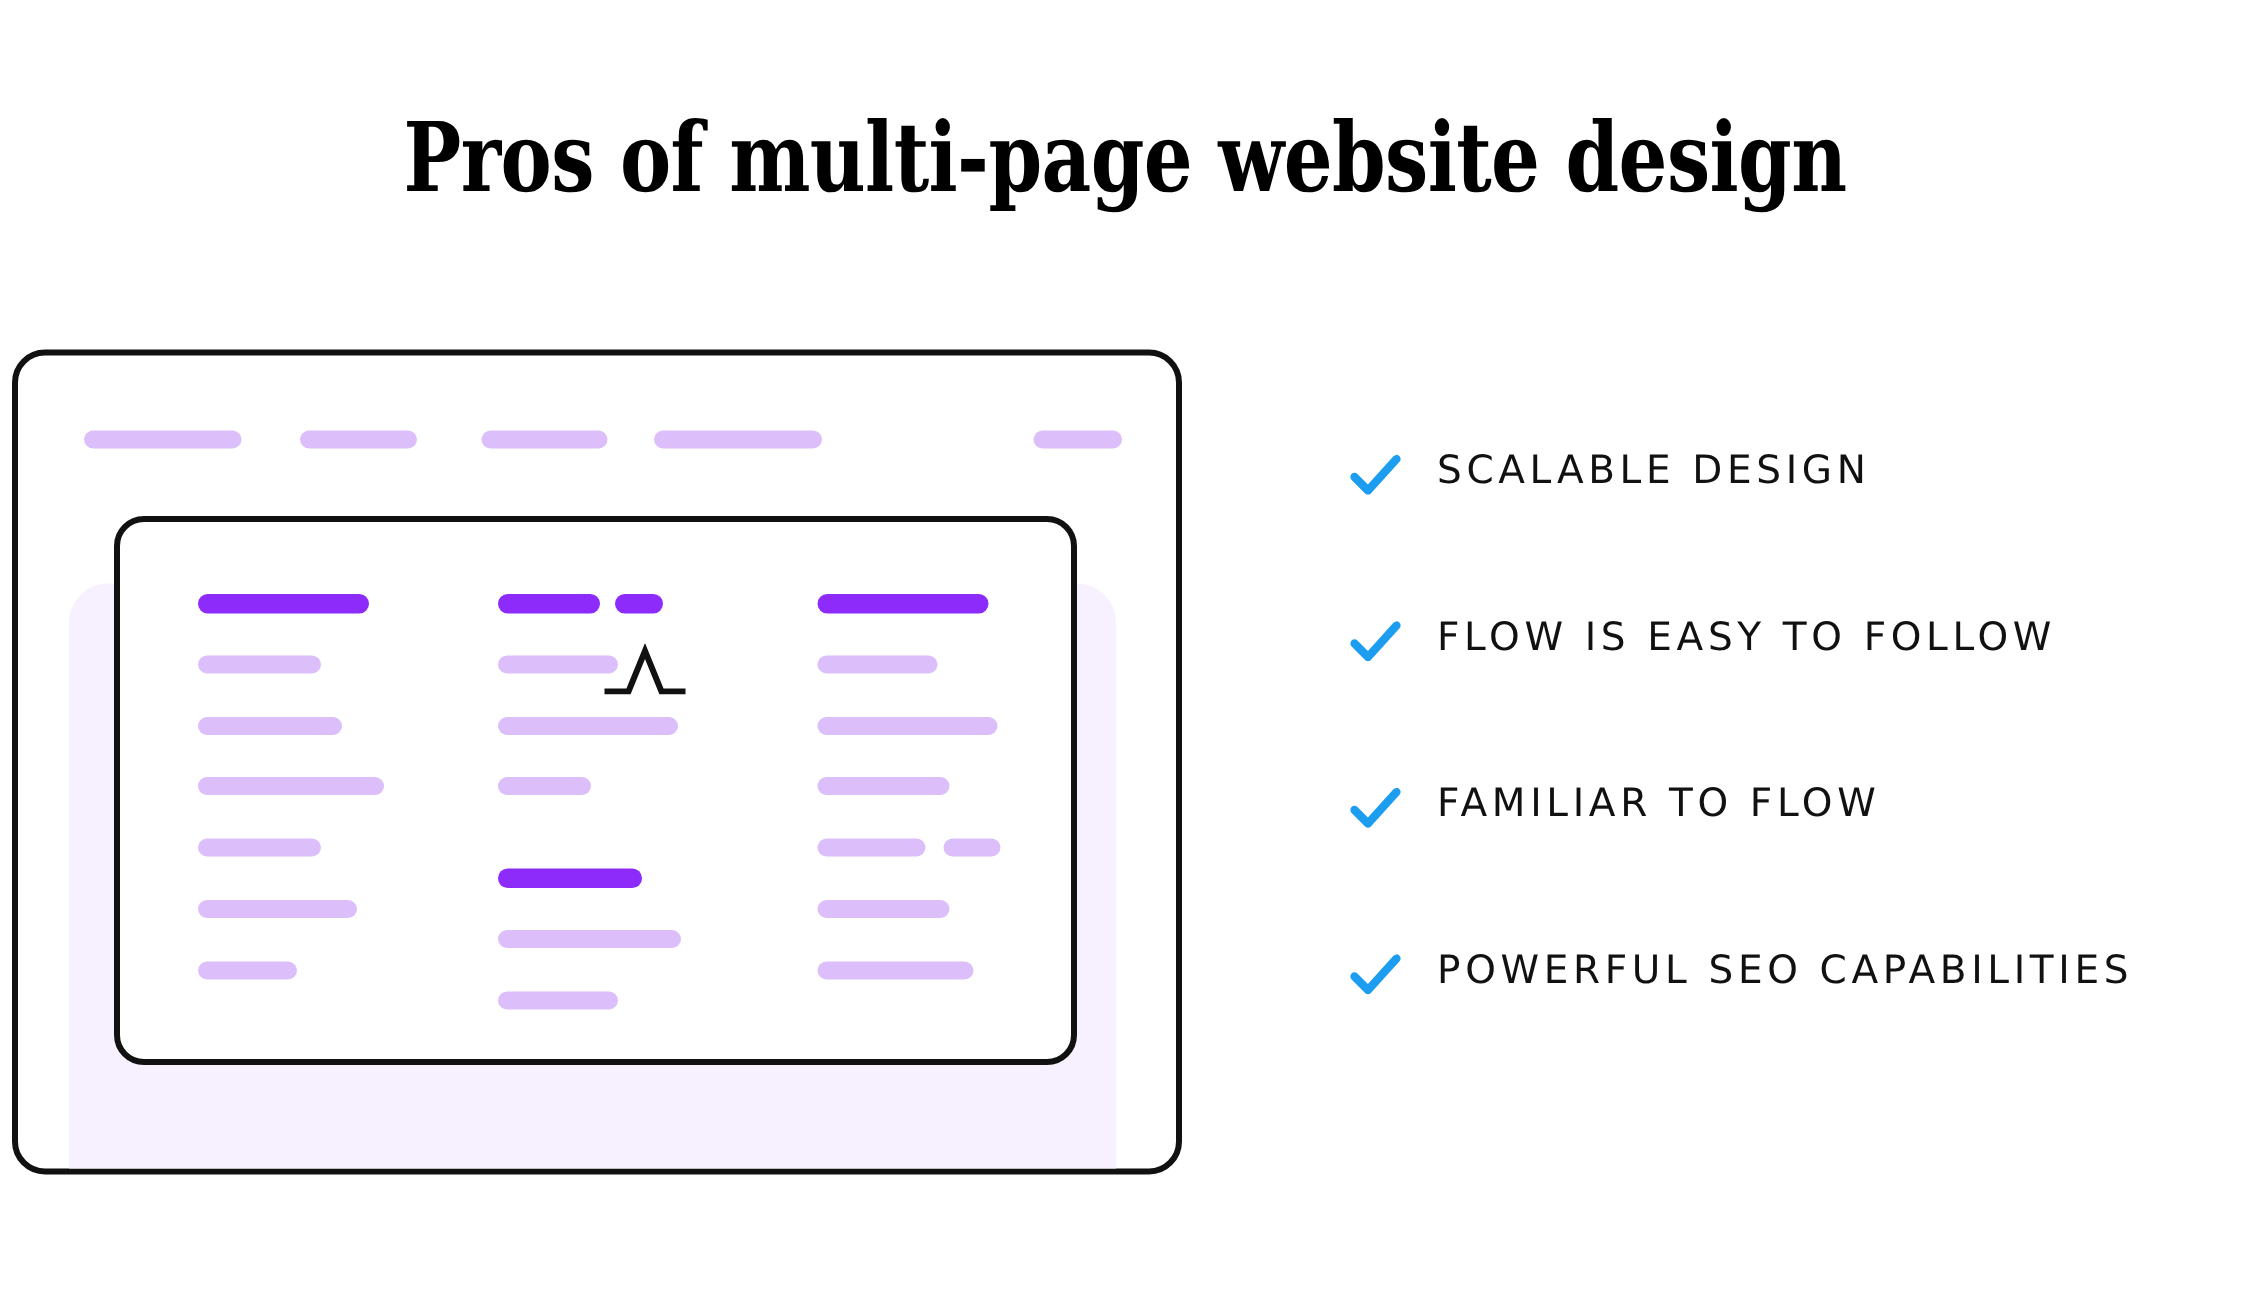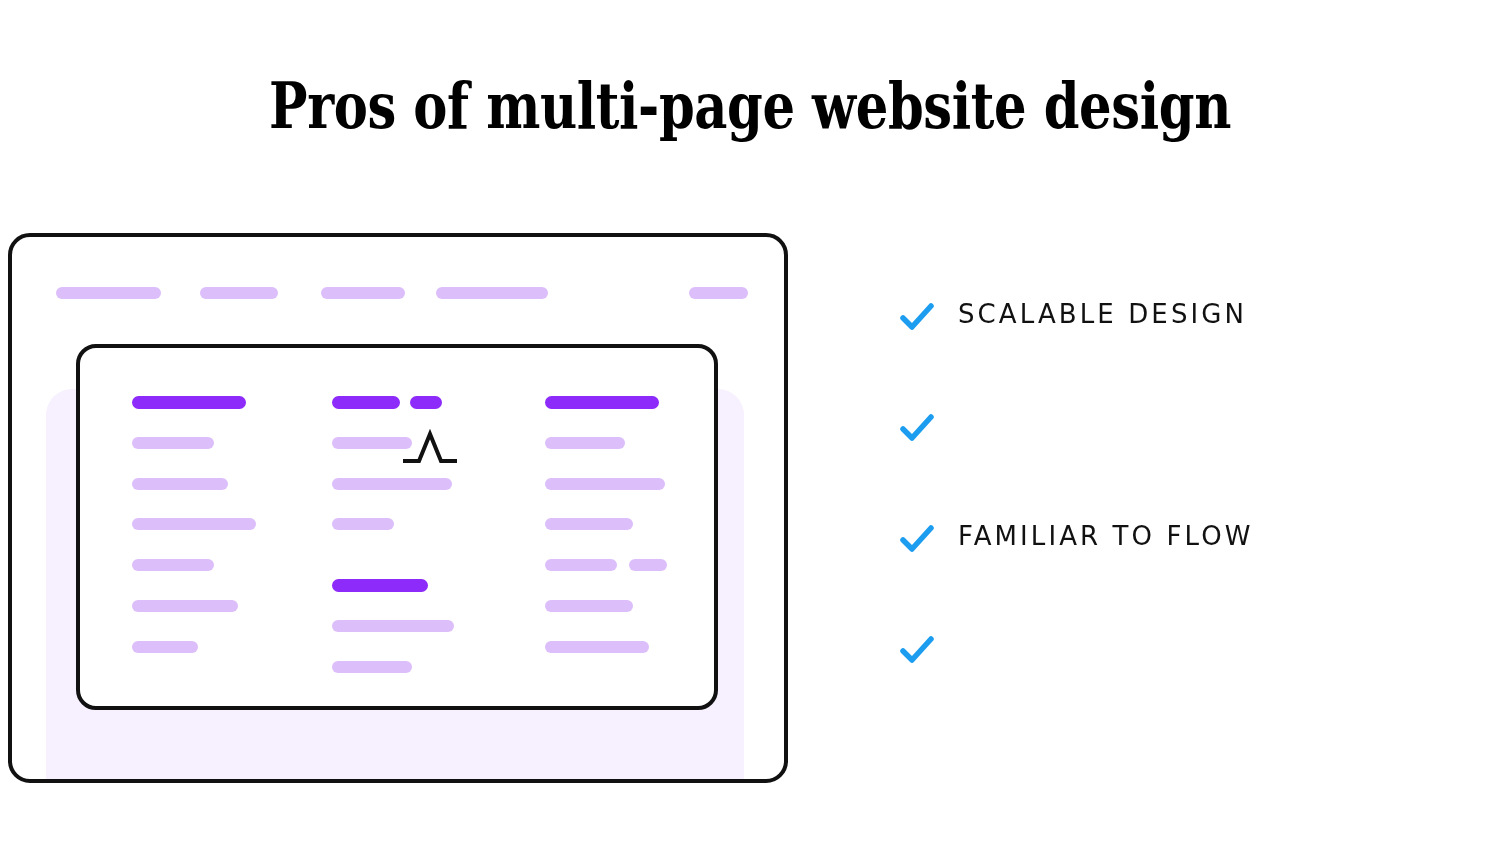--- a/index.html
+++ b/index.html
@@ -213,25 +213,27 @@
     <div class="check-item">
       <span class="check-icon"><svg width="34" height="30" viewBox="0 0 34 30" fill="none" xmlns="http://www.w3.org/2000/svg">
           <path d="M3 16 L12 25 L31 4" stroke="#1C9DEF" stroke-width="5.5" stroke-linecap="round" stroke-linejoin="round"></path>
         </svg></span>
       <span class="check-label">SCALABLE DESIGN</span>
     </div>
     <div class="check-item">
       <span class="check-icon"><svg width="34" height="30" viewBox="0 0 34 30" fill="none" xmlns="http://www.w3.org/2000/svg">
           <path d="M3 16 L12 25 L31 4" stroke="#1C9DEF" stroke-width="5.5" stroke-linecap="round" stroke-linejoin="round"></path>
         </svg></span>
+      <span class="check-label">FLOW IS EASY TO FOLLOW</span>
     </div>
     <div class="check-item">
       <span class="check-icon"><svg width="34" height="30" viewBox="0 0 34 30" fill="none" xmlns="http://www.w3.org/2000/svg">
           <path d="M3 16 L12 25 L31 4" stroke="#1C9DEF" stroke-width="5.5" stroke-linecap="round" stroke-linejoin="round"></path>
         </svg></span>
       <span class="check-label">FAMILIAR TO FLOW</span>
     </div>
     <div class="check-item">
       <span class="check-icon"><svg width="34" height="30" viewBox="0 0 34 30" fill="none" xmlns="http://www.w3.org/2000/svg">
           <path d="M3 16 L12 25 L31 4" stroke="#1C9DEF" stroke-width="5.5" stroke-linecap="round" stroke-linejoin="round"></path>
         </svg></span>
+      <span class="check-label">POWERFUL SEO CAPABILITIES</span>
     </div>
   </div>
 
 </body></html>

